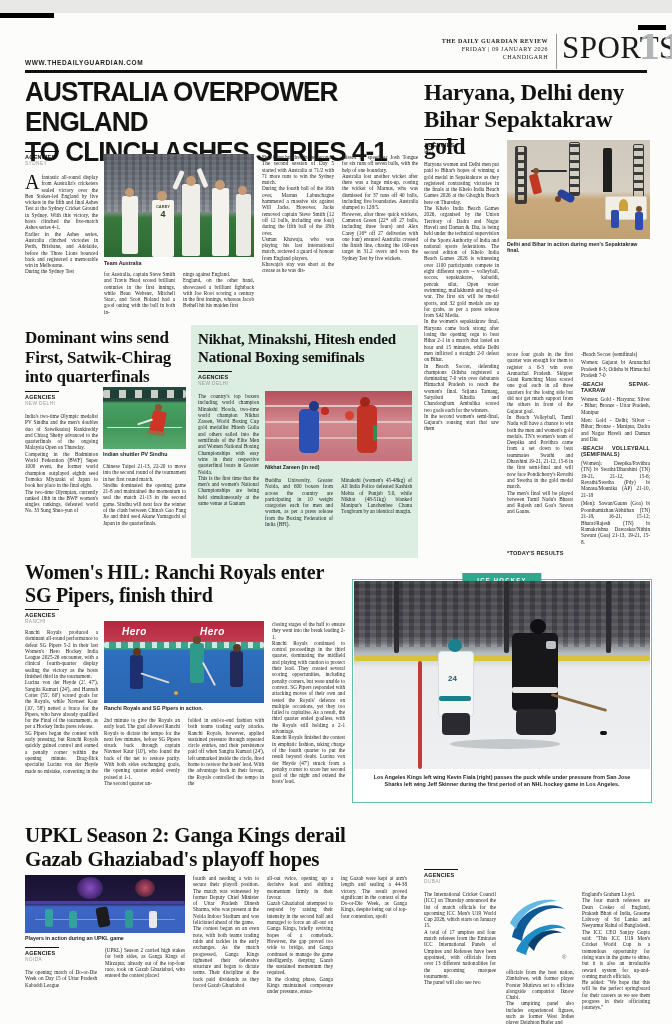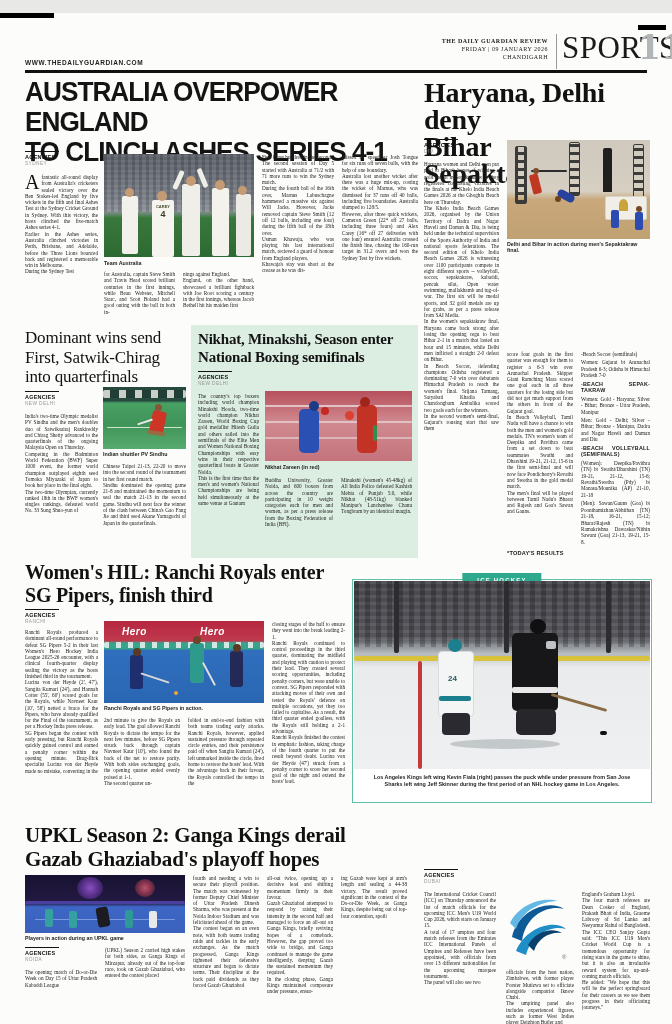--- a/index.html
+++ b/index.html
@@ -102,21 +102,21 @@
 England, on the other hand, showcased a brilliant fightback with Joe Root scoring a century in the first innings, whereas Jacob Bethell hit his maiden first</span></div>
   <div class="abs bt" style="left:262px;top:141px;width:72px;height:168px;"><span>First Class hundred in the second.
 The second session of Day 5 started with Australia at 71/2 with 71 more runs to win the Sydney match.
 During the fourth ball of the 16th over, Marnus Labuschagne hammered a massive six against Will Jacks. However, Jacks removed captain Steve Smith (12 off 12 balls, including one four) during the fifth ball of the 18th over.
 Usman Khawaja, who was playing his last international match, recieved a guard of honour from England players.
 Khawaja's stay was short at the crease as he was dis-</span></div>
   <div class="abs bt" style="left:342px;top:141px;width:76px;height:168px;"><span>missed by speedster Josh Tongue for six runs off seven balls, with the help of one boundary.
 Australia lost another wicket after there was a huge mix-up, costing the wicket of Marnus, who was dismissed for 37 runs off 40 balls, including five boundaries. Australia slumped to 128/5.
 However, after three quick wickets, Cameron Green (22* off 27 balls, including three fours) and Alex Carey (16* off 27 deliveries with one four) ensured Australia crossed the finish line, chasing the 160-run target in 31.2 overs and won the Sydney Test by five wickets.</span></div>
 
-  <div class="abs h-serif" style="left:424px;top:66px;width:228px;font-size:28px;line-height:27px;font-weight:600;">
+  <div class="abs h-serif" style="left:424px;top:66px;width:228px;font-size:23px;line-height:27px;font-weight:600;">
     <div>Haryana, Delhi deny</div>
     <div>Bihar Sepaktakraw gold</div>
   </div>
   <div class="abs byline" style="left:424px;top:126px;">
     <div class="agency">AGENCIES</div>
     <div class="place">DIU</div>
   </div>
   <div class="abs bt" style="left:424px;top:148px;width:75px;height:410px;"><span>Haryana women and Delhi men put paid to Bihar's hopes of winning a gold medal in Sepaktakraw as they registered contrasting victories in the finals at the Khelo India Beach Games 2026 at the Ghoghla Beach here on Thursday.
 The Khelo India Beach Games 2026, organised by the Union Territory of Dadra and Nagar Haveli and Daman &amp; Diu, is being held under the technical supervision of the Sports Authority of India and national sports federations. The second edition of Khelo India Beach Games 2026 is witnessing over 1100 participants compete in eight different sports -- volleyball, soccer, sepaktakraw, kabaddi, pencak silat, Open water swimming, mallakhamb and tug-of-war. The first six will be medal sports, and 32 gold medals are up for grabs, as per a press release from SAI Media.
 In the women's sepaktakraw final, Haryana came back strong after losing the opening regu to beat Bihar 2-1 in a match that lasted an hour and 15 minutes, while Delhi men inflicted a straight 2-0 defeat on Bihar.
@@ -152,21 +152,21 @@
     <div class="res">-Beach Soccer (semifinals)</div>
     <div class="res">Women: Gujarat bt Arunachal Pradesh 6-3; Odisha bt Himachal Pradesh 7-0</div>
     <div class="res b">-BEACH SEPAK-TAKRAW</div>
     <div class="res">Women: Gold - Haryana; Silver - Bihar; Bronze - Uttar Pradesh, Manipur</div>
     <div class="res">Men: Gold - Delhi; Silver - Bihar; Bronze - Manipur, Dadra and Nagar Haveli and Daman and Diu</div>
     <div class="res b">-BEACH VOLLEYBALL (SEMIFINALS)</div>
     <div class="res">(Women): Deepika/Pavithra (TN) bt Swathi/Dharshini (TN) 19-21, 21-12, 15-6; Revathi/Swetha (Pdy) bt Manasa/Mounika (AP) 21-10, 21-18</div>
     <div class="res">(Men): Sawan/Gauns (Goa) bt Poonthamizhan/Abhithan (TN) 21-18, 16-21, 15-12; Bharat/Rajesh (TN) bt Ramakrishna Dawaskar/Nithin Sawant (Goa) 21-13, 19-21, 15-8.</div>
   </div>
 
-  <div class="abs h-serif" style="left:25px;top:315px;width:166px;font-size:17px;line-height:19.5px;font-weight:400;">
+  <div class="abs h-serif" style="left:25px;top:315px;width:166px;font-size:17px;line-height:19.5px;font-weight:700;">
     <div>Dominant wins send</div>
     <div>First, Satwik-Chirag</div>
     <div>into quarterfinals</div>
   </div>
   <div class="abs byline" style="left:25px;top:378px;">
     <div class="agency">AGENCIES</div>
     <div class="place">NEW DELHI</div>
   </div>
   <div class="abs bt" style="left:25px;top:400px;width:73px;height:145px;"><span>India's two-time Olympic medalist PV Sindhu and the men's doubles duo of Satwiksairaj Rankireddy and Chirag Shetty advanced to the quarterfinals of the ongoing Malaysia Open on Thursday.
 Competing in the Badminton World Federation (BWF) Super 1000 event, the former world champion outplayed eighth seed Tomoka Miyazaki of Japan to book her place in the final eight.
@@ -179,21 +179,21 @@
     <div class="head" style="left:52px;top:17px;width:7px;height:7px;background:#8a5532;"></div>
     <div class="fig" style="left:34px;top:34px;width:16px;height:1.5px;background:#e8e8e8;transform:rotate(-18deg);"></div>
     <div class="fig" style="left:44px;top:44px;width:18px;height:4px;background:#9a6a42;transform:rotate(8deg);"></div>
   </div>
   <div class="abs cap" style="left:103px;top:438px;width:83px;">Indian shuttler PV Sindhu</div>
   <div class="abs bt" style="left:103px;top:450px;width:83px;height:95px;"><span>Chinese Taipei 21-13, 22-20 to move into the second round of the tournament in her first round match.
 Sindhu dominated the opening game 21-8 and maintained the momentum to seal the match 21-13 in the second game. Sindhu will next face the winner of the clash between China's Gao Fang Jie and third seed Akane Yamaguchi of Japan in the quarterfinals.</span></div>
 
   <div class="abs mintbox" style="left:191px;top:312px;width:227px;height:233px;">
     <div class="abs h-serif" style="left:7px;top:6px;width:214px;font-size:15px;line-height:17.5px;font-weight:600;">
-      <div>Nikhat, Minakshi, Season enter</div>
+      <div>Nikhat, Minakshi, Hitesh ended</div>
       <div>National Boxing semifinals</div>
     </div>
     <div class="abs byline" style="left:7px;top:46px;">
       <div class="agency">AGENCIES</div>
       <div class="place">NEW DELHI</div>
     </div>
     <div class="abs bt" style="left:7px;top:68px;width:61px;height:158px;"><span>The country's top boxers including world champion Minakshi Hooda, two-time world champion Nikhat Zareen, World Boxing Cup gold medallist Hitesh Gulia and others sailed into the semifinals of the Elite Men and Women National Boxing Championships with easy wins in their respective quarterfinal bouts in Greater Noida.
 This is the first time that the men's and women's National Championships are being held simultaneously at the same venue at Gautam</span></div>
 
     <div class="photo" style="left:74px;top:66px;width:147px;height:70px;background:linear-gradient(#b6505c 0%,#d18a90 45%,#c4737c 100%);">

